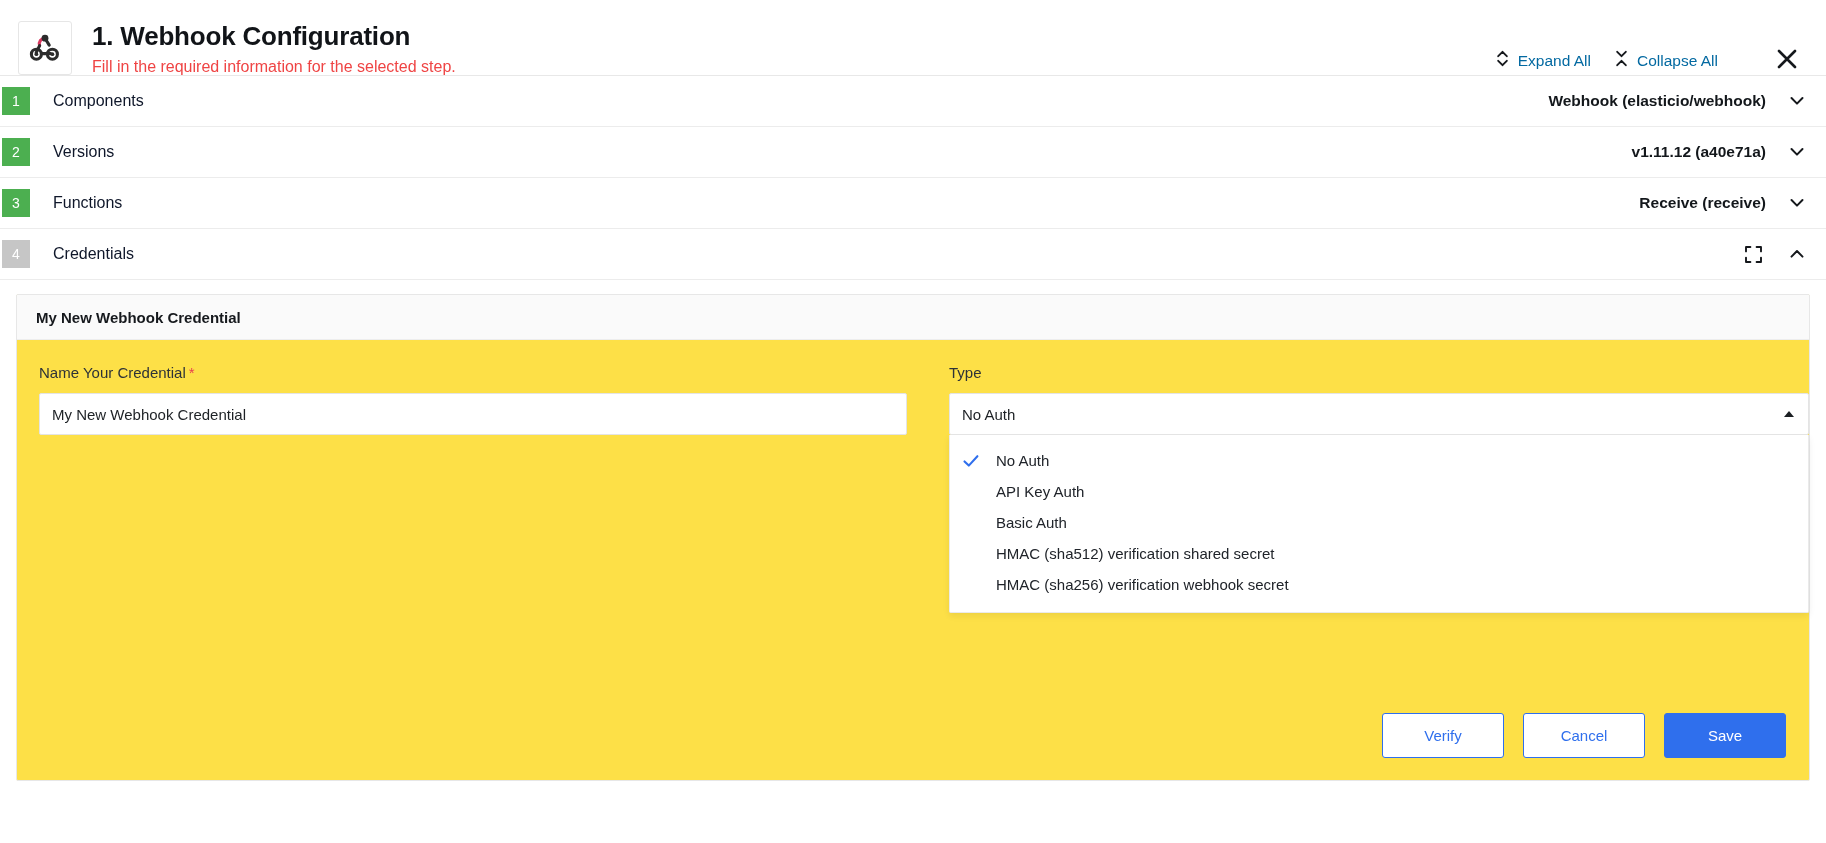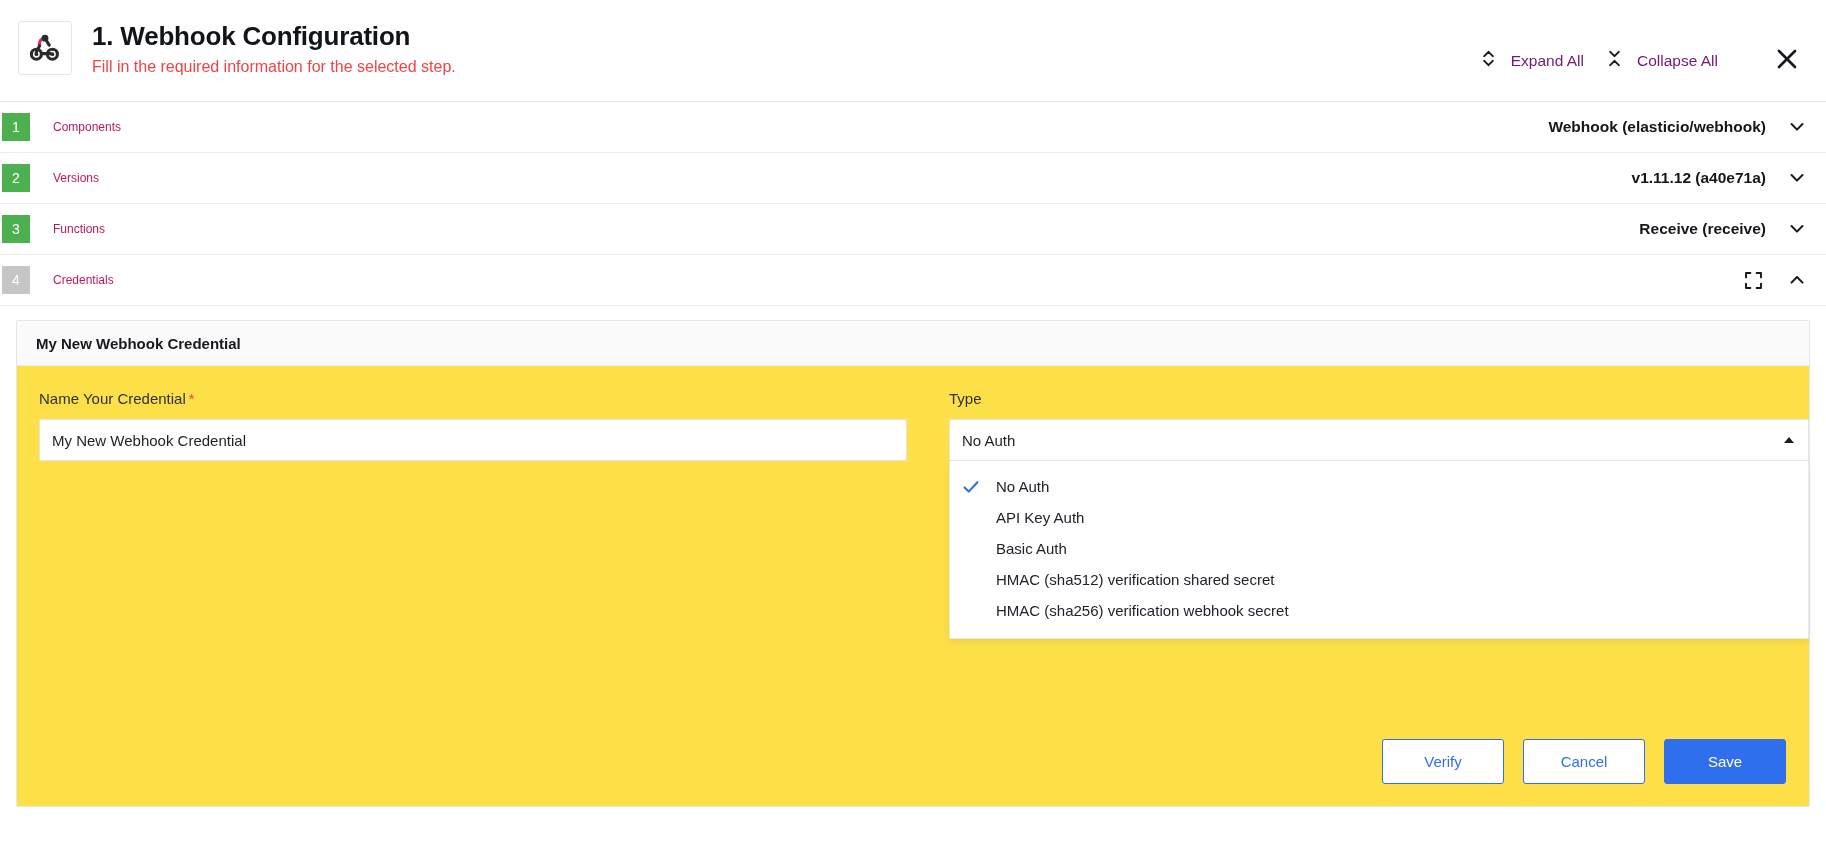--- a/index.html
+++ b/index.html
@@ -9,21 +9,21 @@
     height: 843px;
     background: #ffffff;
     font-family: "Liberation Sans", sans-serif;
     color: #1f2329;
     overflow: hidden;
   }
 
   
   .header {
     position: relative;
-    height: 102px;
+    height: 76px;
     display: flex;
     align-items: flex-start;
     padding: 18px 22px 0 18px;
     border-bottom: 1px solid #e8e8e8;
   }
 
   .logo-box {
     width: 54px;
     height: 54px;
     border: 1px solid #e6e6e6;
@@ -59,23 +59,23 @@
   .header-actions {
     display: flex;
     align-items: center;
     gap: 0px;
     margin-top: 24px;
     flex: 0 0 auto;
   }
   .hdr-btn {
     display: flex;
     align-items: center;
-    gap: 16px;
+    gap: 9px;
     font-size: 15.5px;
-    color: #701a75;
+    color: #0369a1;
     background: transparent;
     border: none;
     cursor: pointer;
     padding: 6px 12px;
     font-family: inherit;
   }
   .close-btn {
     background: transparent;
     border: none;
     cursor: pointer;
@@ -106,22 +106,22 @@
     font-size: 14px;
     font-weight: normal;
     flex: 0 0 auto;
     margin-left: 2px;
   }
   .step-badge.done { background: #4caf50; }
   .step-badge.current { background: #c6c6c6; }
 
   .step-label {
     margin-left: 23px;
-    font-size: 12px;
-    color: #be185d;
+    font-size: 16px;
+    color: #0f172a;
   }
   .step-right {
     margin-left: auto;
     display: flex;
     align-items: center;
     padding-right: 16px;
     gap: 18px;
   }
   .step-value {
     font-size: 15.5px;

